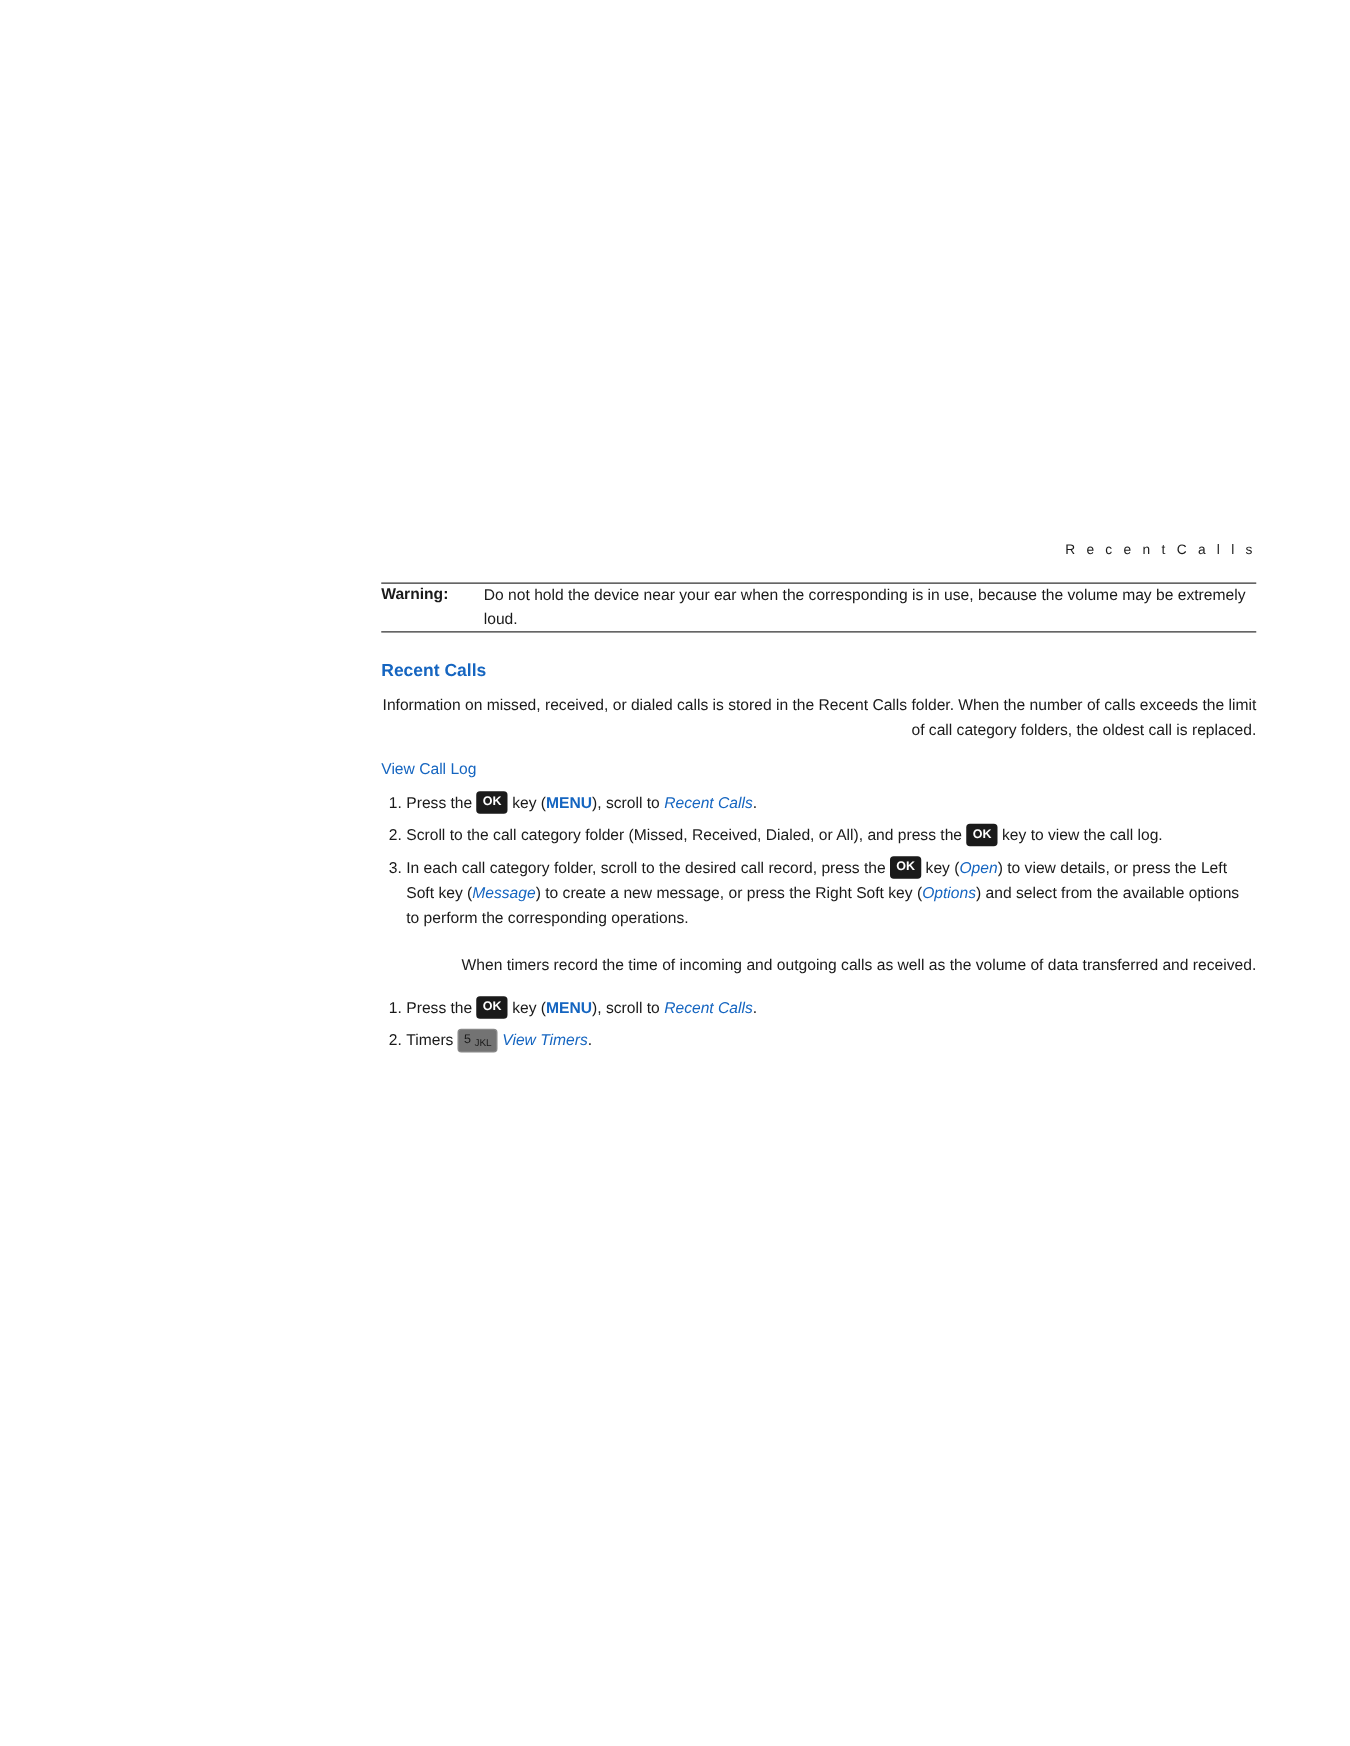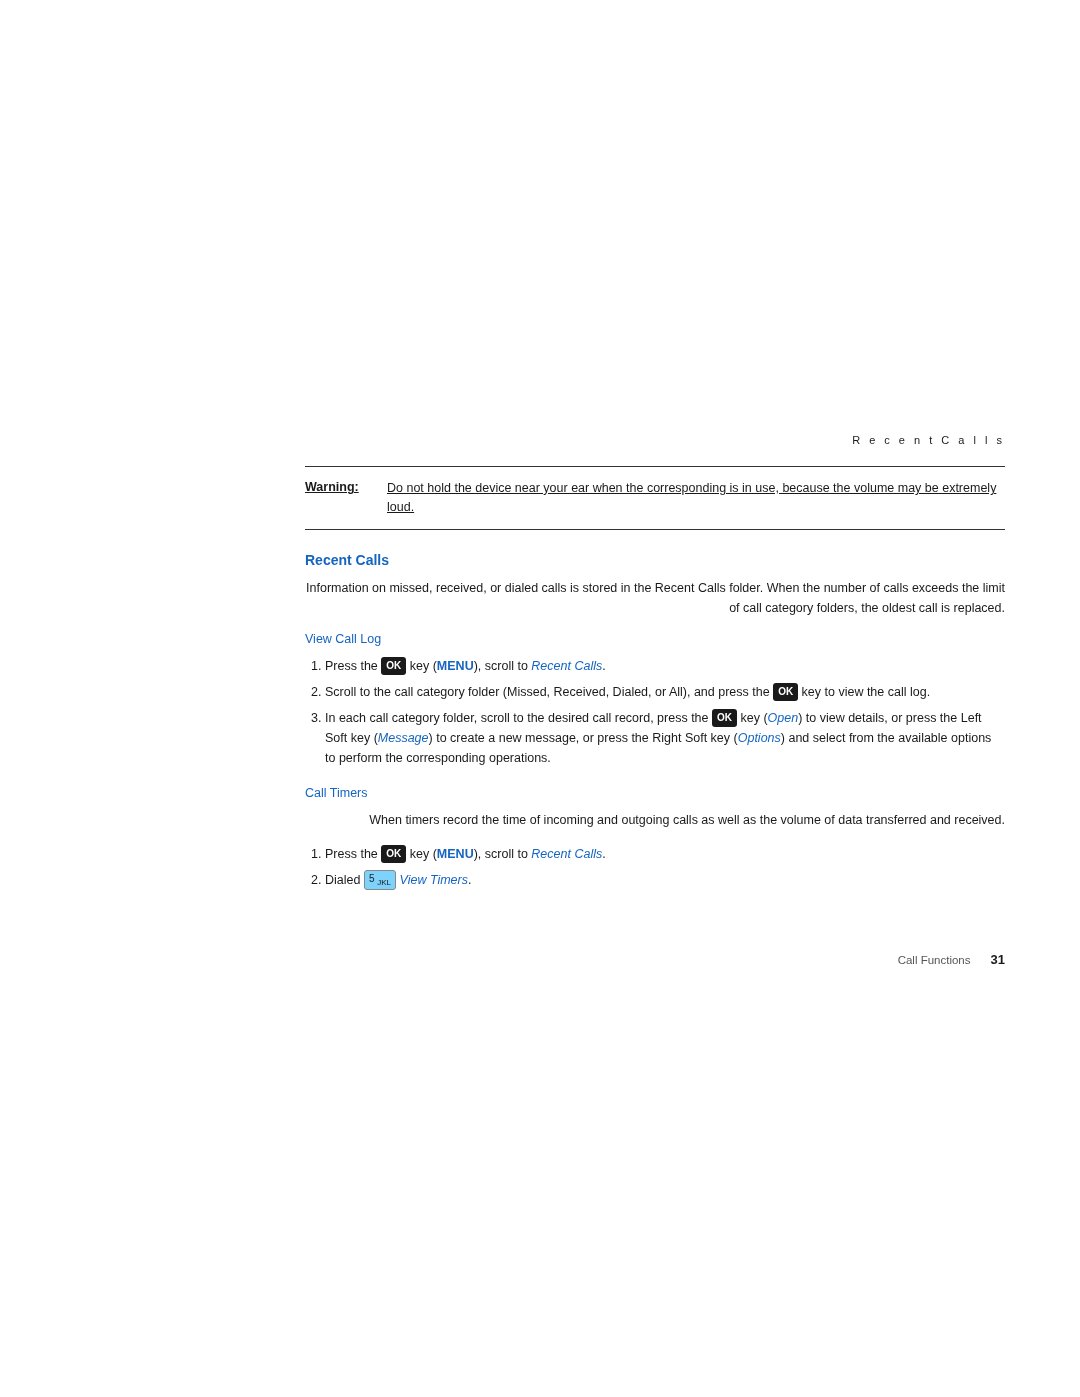--- a/index.html
+++ b/index.html
@@ -45,24 +45,23 @@
       color: #1a1a1a;
       font-family: Arial, sans-serif;
       font-weight: normal;
     }
 
     
     .warning-box {
       display: flex;
       border-top: 1.5px solid #333;
       border-bottom: 1.5px solid #333;
-      padding: 12px 0;
+      padding: 0 0;
       margin-bottom: 22px;
       gap: 12px;
-      text-decoration: underline;
     }
 
     .warning-label {
       font-family: Arial, sans-serif;
       font-size: 12.5px;
       font-weight: bold;
       color: #1a1a1a;
       min-width: 70px;
       padding-top: 1px;
     }
@@ -168,21 +167,21 @@
     }
 
     .num-key-wrap {
       display: inline-block;
       border: 1px solid #888;
       border-radius: 3px;
       padding: 0px 4px;
       font-size: 10px;
       font-family: Arial, sans-serif;
       color: #1a1a1a;
-      background: #7dd3fc;
+      background: #737373;
       vertical-align: middle;
       line-height: 1.5;
     }
   </style>
 </head>
 <body>
 
 <div class="page-container">
 
   <div class="content-area">
@@ -209,35 +208,30 @@
         <span> key (</span><span class="blue-bold">MENU</span><span>), scroll to </span><span class="blue-link">Recent Calls</span><span>.</span>
       </li>
       <li>
         <span>Scroll to the call category folder (Missed, Received, Dialed, or All), and press the </span><span class="inline-key">OK</span><span> key to view the call log.</span>
       </li>
       <li>
         <span>In each call category folder, scroll to the desired call record, press the </span><span class="inline-key">OK</span><span> key (</span><span class="blue-link">Open</span><span>) to view details, or press the Left Soft key (</span><span class="blue-link">Message</span><span>) to create a new message, or press the Right Soft key (</span><span class="blue-link">Options</span><span>) and select from the available options to perform the corresponding operations.</span>
       </li>
     </ol>
 
-    <div class="subsection-heading">Call Timers</div>
 
     <div class="body-text">When timers record the time of incoming and outgoing calls as well as the volume of data transferred and received.</div>
 
     <ol class="numbered-list">
       <li>
         <span>Press the </span>
         <span class="inline-key">OK</span>
         <span> key (</span><span class="blue-bold">MENU</span><span>), scroll to </span><span class="blue-link">Recent Calls</span><span>.</span>
       </li>
       <li>
-        <span>Dialed </span><span class="num-key-wrap">5 <sub style="font-size:8px;">JKL</sub></span><span> </span><span class="blue-link">View Timers</span><span>.</span>
+        <span>Timers </span><span class="num-key-wrap">5 <sub style="font-size:8px;">JKL</sub></span><span> </span><span class="blue-link">View Timers</span><span>.</span>
       </li>
     </ol>
 
   </div>
 
-  <div class="page-footer">
-    <span class="footer-text">Call Functions</span>
-    <span class="footer-page-num">31</span>
-  </div>
 
 </div>
 
 </body></html>

